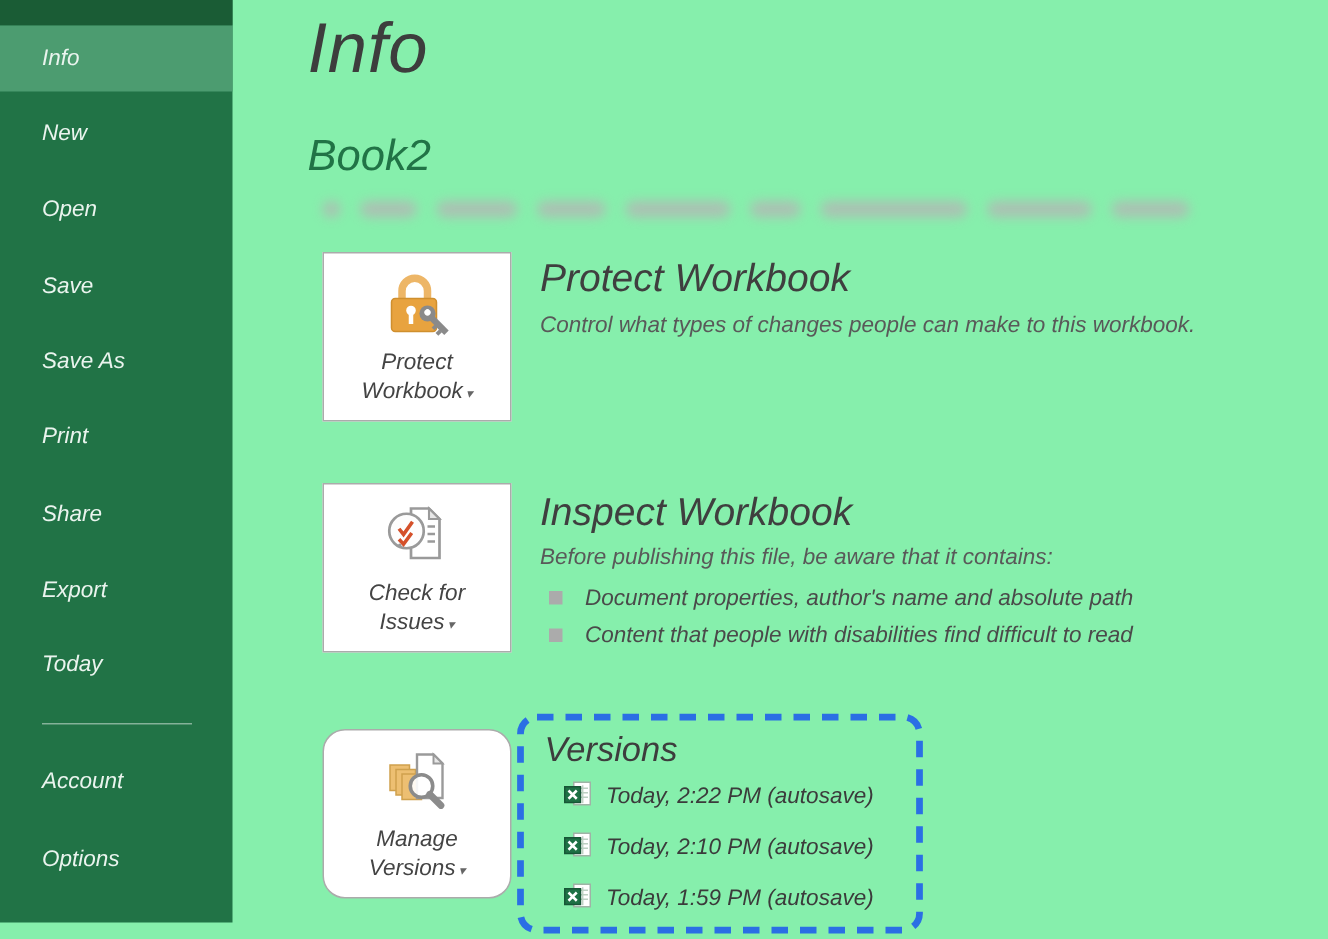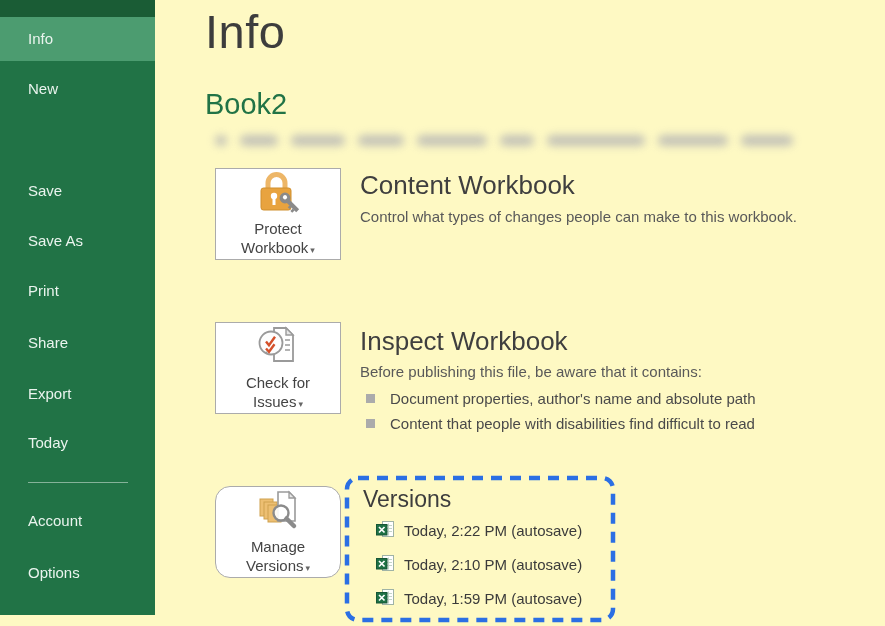--- a/index.html
+++ b/index.html
@@ -1,19 +1,19 @@
 <!DOCTYPE html>
 <html><head>
 <meta charset="utf-8">
 <style>
   * { margin:0; padding:0; box-sizing:border-box; }
   html,body { background:#fff; }
   body { font-family:"Liberation Sans", sans-serif; }
   .screen {
-    position:relative; width:885px; height:626px; background:#fef9c3; overflow:hidden;
+    position:relative; width:885px; height:626px; background:#86efac; overflow:hidden;font-style:italic;
   }
 
   
   .sidebar {
     position:absolute; left:0; top:0; width:155px; height:615px;
     background:#217346;
   }
   .sidebar-topstrip {
     position:absolute; left:0; top:0; width:155px; height:17px; background:#1a5c35;
   }
@@ -48,21 +48,21 @@
   .blur-blob:nth-child(3){width:54px;}
   .blur-blob:nth-child(4){width:46px;}
   .blur-blob:nth-child(5){width:70px;}
   .blur-blob:nth-child(6){width:34px;}
   .blur-blob:nth-child(7){width:98px;}
   .blur-blob:nth-child(8){width:70px;}
   .blur-blob:nth-child(9){width:52px;}
 
   
   .cmd-btn {
-    position:absolute; left:215px; width:126px; height:92px; background:#fff;
+    position:absolute; left:215px; width:126px; height:113px; background:#fff;
     border:1px solid #ababab; display:flex; flex-direction:column;
     align-items:center; justify-content:center; cursor:pointer;
   }
   .cmd-btn .icon-wrap { height:52px; display:flex; align-items:center; justify-content:center; margin-bottom:3px; }
   .cmd-btn .lbl { font-size:15px; color:#444; text-align:center; line-height:19px; }
   .caret { font-size:9px; color:#666; margin-left:2px; }
 
   
   .sec-heading { position:absolute; left:360px; font-size:26px; font-weight:400; color:#3f3f3f; }
   .sec-desc    { position:absolute; left:360px; font-size:15px; color:#595959; }
@@ -82,20 +82,21 @@
 <body>
 
 <div class="screen">
 
   <div class="sidebar">
     <div class="sidebar-topstrip"></div>
     <div class="sidebar-highlight"></div>
 
     <div class="side-item" style="top:29px;">Info</div>
     <div class="side-item" style="top:79px;">New</div>
+    <div class="side-item" style="top:130px;">Open</div>
     <div class="side-item" style="top:181px;">Save</div>
     <div class="side-item" style="top:231px;">Save As</div>
     <div class="side-item" style="top:281px;">Print</div>
     <div class="side-item" style="top:333px;">Share</div>
     <div class="side-item" style="top:384px;">Export</div>
     <div class="side-item" style="top:433px;">Today</div>
     <div class="side-divider" style="top:482px;"></div>
     <div class="side-item" style="top:511px;">Account</div>
     <div class="side-item" style="top:563px;">Options</div>
   </div>
@@ -121,21 +122,21 @@
           <circle cx="0" cy="0" r="5.4" fill="#8a8a8a"></circle>
           <circle cx="-0.5" cy="-0.5" r="2.1" fill="#fff"></circle>
         </g>
       </svg>
     </div>
     <div class="lbl">
       <span>Protect</span><br>
       <span>Workbook</span><span class="caret">▾</span>
     </div>
   </div>
-  <div class="sec-heading" style="top:170px;">Content Workbook</div>
+  <div class="sec-heading" style="top:170px;">Protect Workbook</div>
   <div class="sec-desc" style="top:208px;">Control what types of changes people can make to this workbook.</div>
 
   <div class="cmd-btn" style="top:322px;">
     <div class="icon-wrap">
       <svg width="48" height="48" viewBox="0 0 48 48">
         <path d="M20 6 h12 l7 7 v26 h-19 z" fill="#fff" stroke="#9a9a9a" stroke-width="1.8"></path>
         <path d="M32 6 l7 7 h-7 z" fill="#e8e8e8" stroke="#9a9a9a" stroke-width="1.4"></path>
         <path d="M31 18 h5 M31 23 h5 M31 28 h5" stroke="#9a9a9a" stroke-width="1.6"></path>
         <circle cx="17" cy="21" r="11.5" fill="#fdfdfd" stroke="#9a9a9a" stroke-width="1.8"></circle>
         <path d="M12 19.5 l3 3.8 l6 -8.5" fill="none" stroke="#d4502a" stroke-width="2.4"></path>

